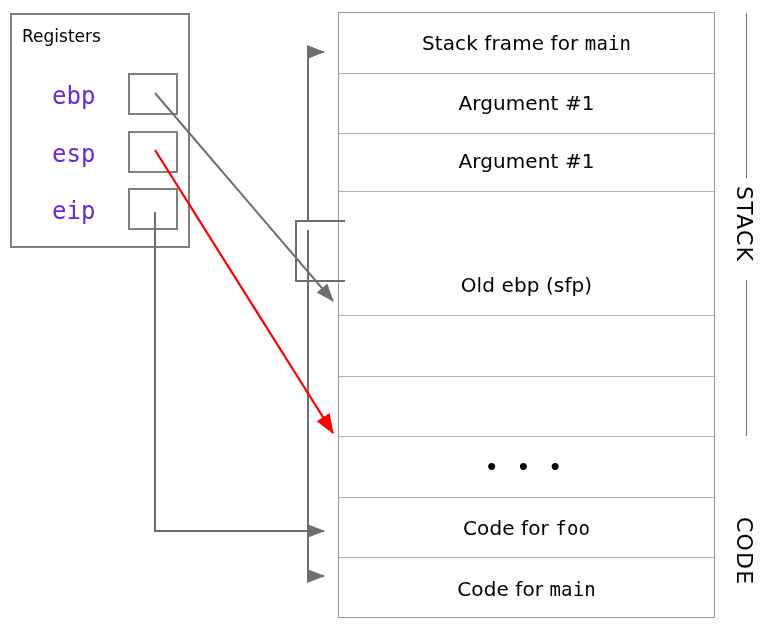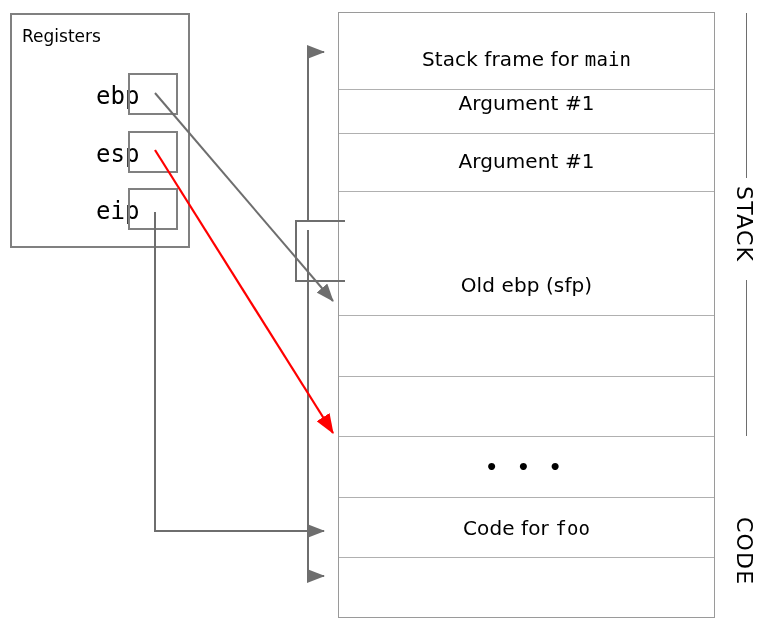--- a/index.html
+++ b/index.html
@@ -35,25 +35,24 @@
     position: absolute;
     left: 22px;
     top: 26px;
     font-size: 17px;
     color: #000000;
     white-space: nowrap;
   }
   .reg-label {
     position: absolute;
     font-size: 24px;
-    color: #000000;
+    color: #6d28d9;
     font-family: "DejaVu Sans Mono", monospace;
     white-space: nowrap;
     text-align: right;
-    margin-left: 44px;
   }
   .reg-box {
     position: absolute;
     left: 128px;
     width: 50px;
     height: 42px;
     border: 2px solid #808080;
     box-sizing: border-box;
     background: transparent;
   }
@@ -153,21 +152,21 @@
   <div class="reg-box" id="reg-box-ebp"></div>
 
   <div class="reg-label" id="reg-label-esp">esp</div>
   <div class="reg-box" id="reg-box-esp"></div>
 
   <div class="reg-label" id="reg-label-eip">eip</div>
   <div class="reg-box" id="reg-box-eip"></div>
 
   <div id="memory-table">
 
-    <div class="mem-row" style="top:16px;">
+    <div class="mem-row" style="top:0px;">
       <span class="mem-text"><span>Stack frame for </span><span class="mono">main</span></span>
     </div>
 
     <div class="mem-row" style="top:60.6px;">
       <span class="mem-text">Argument #1</span>
     </div>
 
     <div class="mem-row" style="top:118px;text-align:right;">
       <span class="mem-text">Argument #1</span>
     </div>
@@ -186,20 +185,23 @@
     </div>
 
     <div class="mem-row" style="top:424.2px;">
       <span class="mem-text dots">• • •</span>
     </div>
 
     <div class="mem-row" style="top:484.8px;">
       <span class="mem-text"><span>Code for </span><span class="mono">foo</span></span>
     </div>
 
+    <div class="mem-row last" style="top:545.4px;">
+      <span class="mem-text"><span>Code for </span><span class="mono">main</span></span>
+    </div>
 
   </div>
 
   <div class="section-rule" id="section-rule-top"></div>
   <div class="section-label" id="section-label-stack">STACK</div>
   <div class="section-rule" id="section-rule-bottom"></div>
   <div class="section-label" id="section-label-code">CODE</div>
 
   <svg id="connectors" viewBox="0 0 773 628" xmlns="http://www.w3.org/2000/svg">
     <defs>

